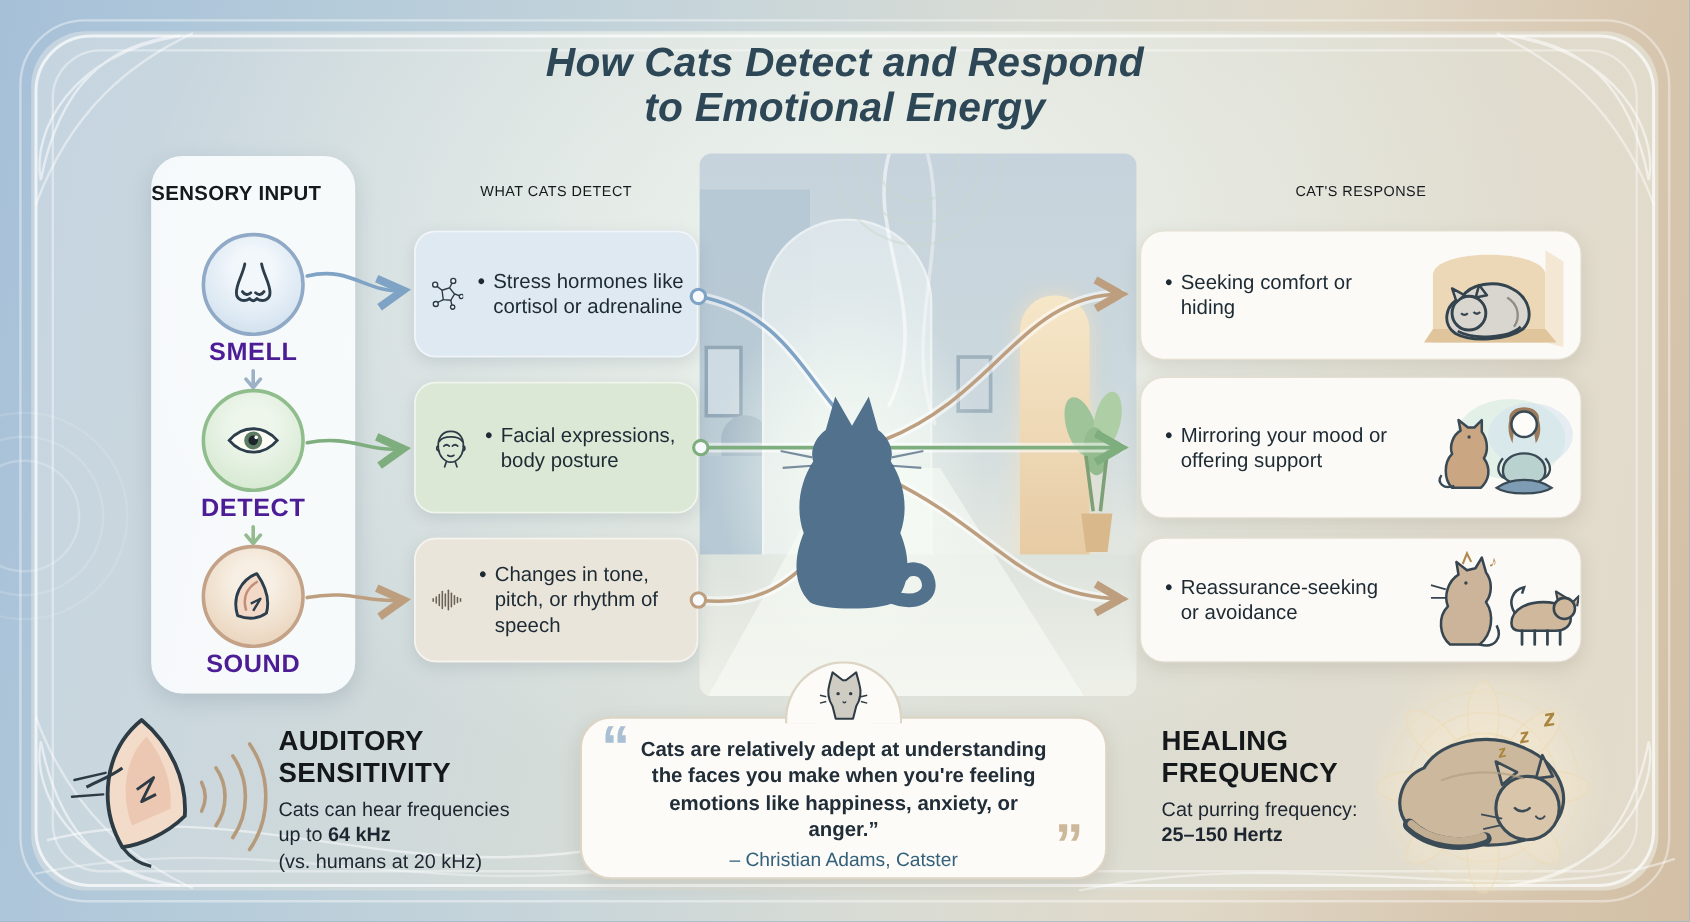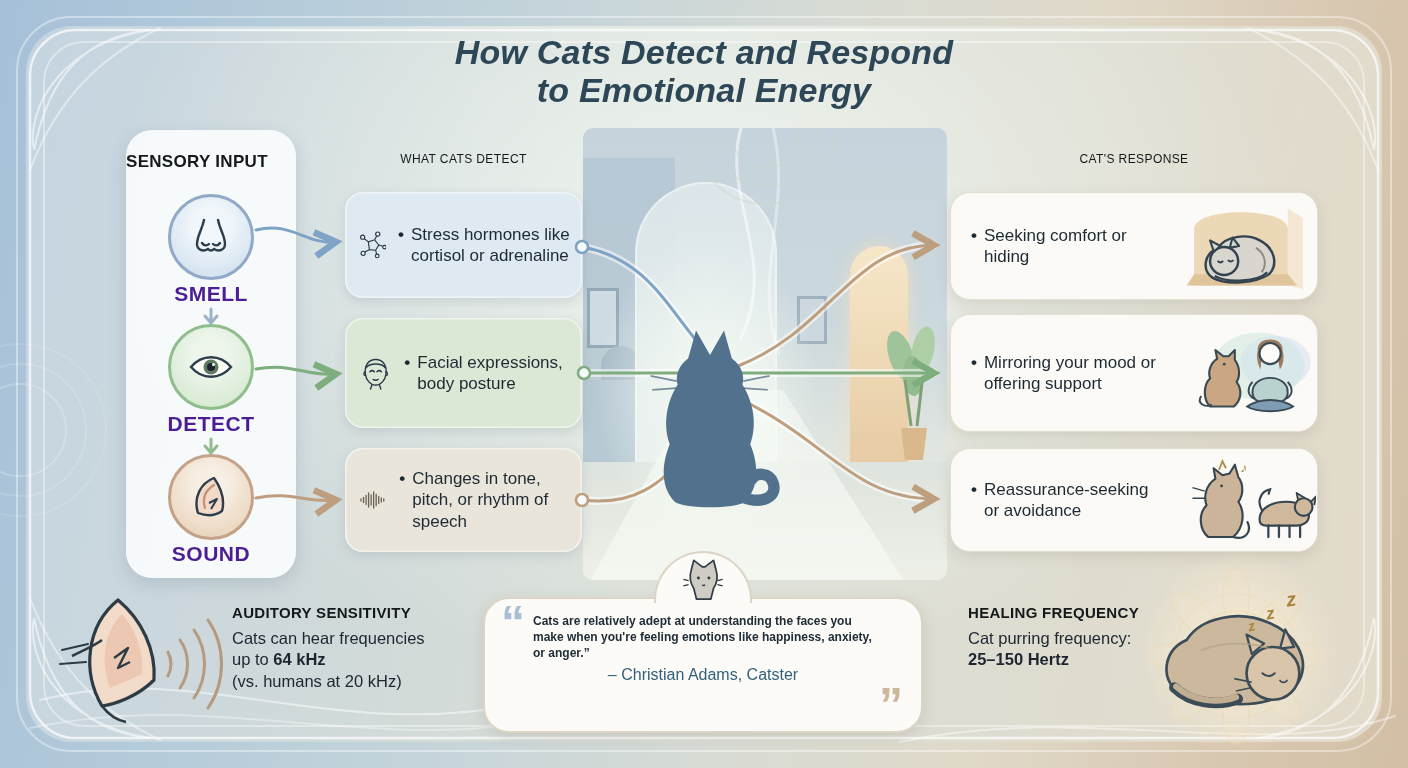--- a/index.html
+++ b/index.html
@@ -68,32 +68,32 @@
   .room .step{position:absolute;left:258px;top:340px;width:80px;height:16px;background:#dfc39c;border-radius:3px;}
   .room .floor{position:absolute;left:0;bottom:0;width:100%;height:118px;background:linear-gradient(180deg,#dde3dd,#eef0e8);}
   .room .light-path{position:absolute;left:0;bottom:0;width:100%;height:190px;background:rgba(250,253,248,.55);
     clip-path:polygon(31% 0,55% 0,88% 100%,2% 100%);}
   .room .glow{position:absolute;left:12px;top:110px;width:225px;height:310px;
     background:radial-gradient(ellipse at center,rgba(245,252,244,.95),rgba(245,252,244,0) 70%);}
   .cat-center{position:absolute;left:640px;top:323px;width:140px;height:188px;z-index:4;}
 
   
   .aud-text{position:absolute;left:232px;top:604px;width:235px;z-index:6;color:#1d2630;}
-  .foot-head{font-size:15px;font-weight:700;color:#14181b;letter-spacing:.3px;margin-bottom:7px;}
+  .foot-head{font-size:23px;font-weight:700;color:#14181b;letter-spacing:.3px;margin-bottom:7px;}
   .foot-line{font-size:16.5px;line-height:1.3;}
   .ear-illus{position:absolute;left:52px;top:586px;z-index:6;}
 
   .quote-box{position:absolute;left:483px;top:597px;width:440px;height:136px;z-index:6;background:#fcfbf8;
     border:2px solid #dcd4c4;border-radius:26px;box-shadow:0 4px 14px rgba(110,100,85,.16);box-sizing:border-box;}
   .quote-bump{position:absolute;left:50%;top:-48px;transform:translateX(-50%);width:98px;height:52px;
     border-radius:49px 49px 0 0;background:#fcfbf8;border:2px solid #dcd4c4;border-bottom:none;box-sizing:border-box;
     display:flex;align-items:flex-start;justify-content:center;padding-top:5px;}
   .quote-open{position:absolute;left:16px;top:0px;font-size:48px;font-weight:700;color:#a9bfd3;line-height:1;}
   .quote-close{position:absolute;right:18px;bottom:2px;font-size:48px;font-weight:700;color:#cdb89c;line-height:1;}
-  .quote-text{padding:15px 48px 0;font-size:12px;font-weight:700;color:#212e38;line-height:1.32;}
+  .quote-text{padding:15px 48px 0;text-align:center;font-size:17px;font-weight:700;color:#212e38;line-height:1.32;}
   .quote-attrib{margin-top:5px;text-align:center;font-size:16px;color:#33607a;}
 
   .heal-text{position:absolute;left:948px;top:604px;width:245px;z-index:6;color:#1d2630;margin-left:20px;}
   .sleep-glow{position:absolute;left:1128px;top:552px;width:215px;height:200px;z-index:5;
     background:radial-gradient(circle at 52% 50%,rgba(251,238,213,.95),rgba(251,238,213,0) 68%);}
   .mandala-sleep{position:absolute;left:1136px;top:556px;z-index:5;opacity:.8;}
   .sleep-cat{position:absolute;left:1148px;top:592px;z-index:6;}
   .zzz{position:absolute;z-index:7;font-weight:700;color:#a9853e;font-style:italic;}
   .zzz-1{left:1248px;top:618px;font-size:14px;transform:rotate(-12deg);}
   .zzz-2{left:1266px;top:604px;font-size:17px;transform:rotate(-10deg);}

